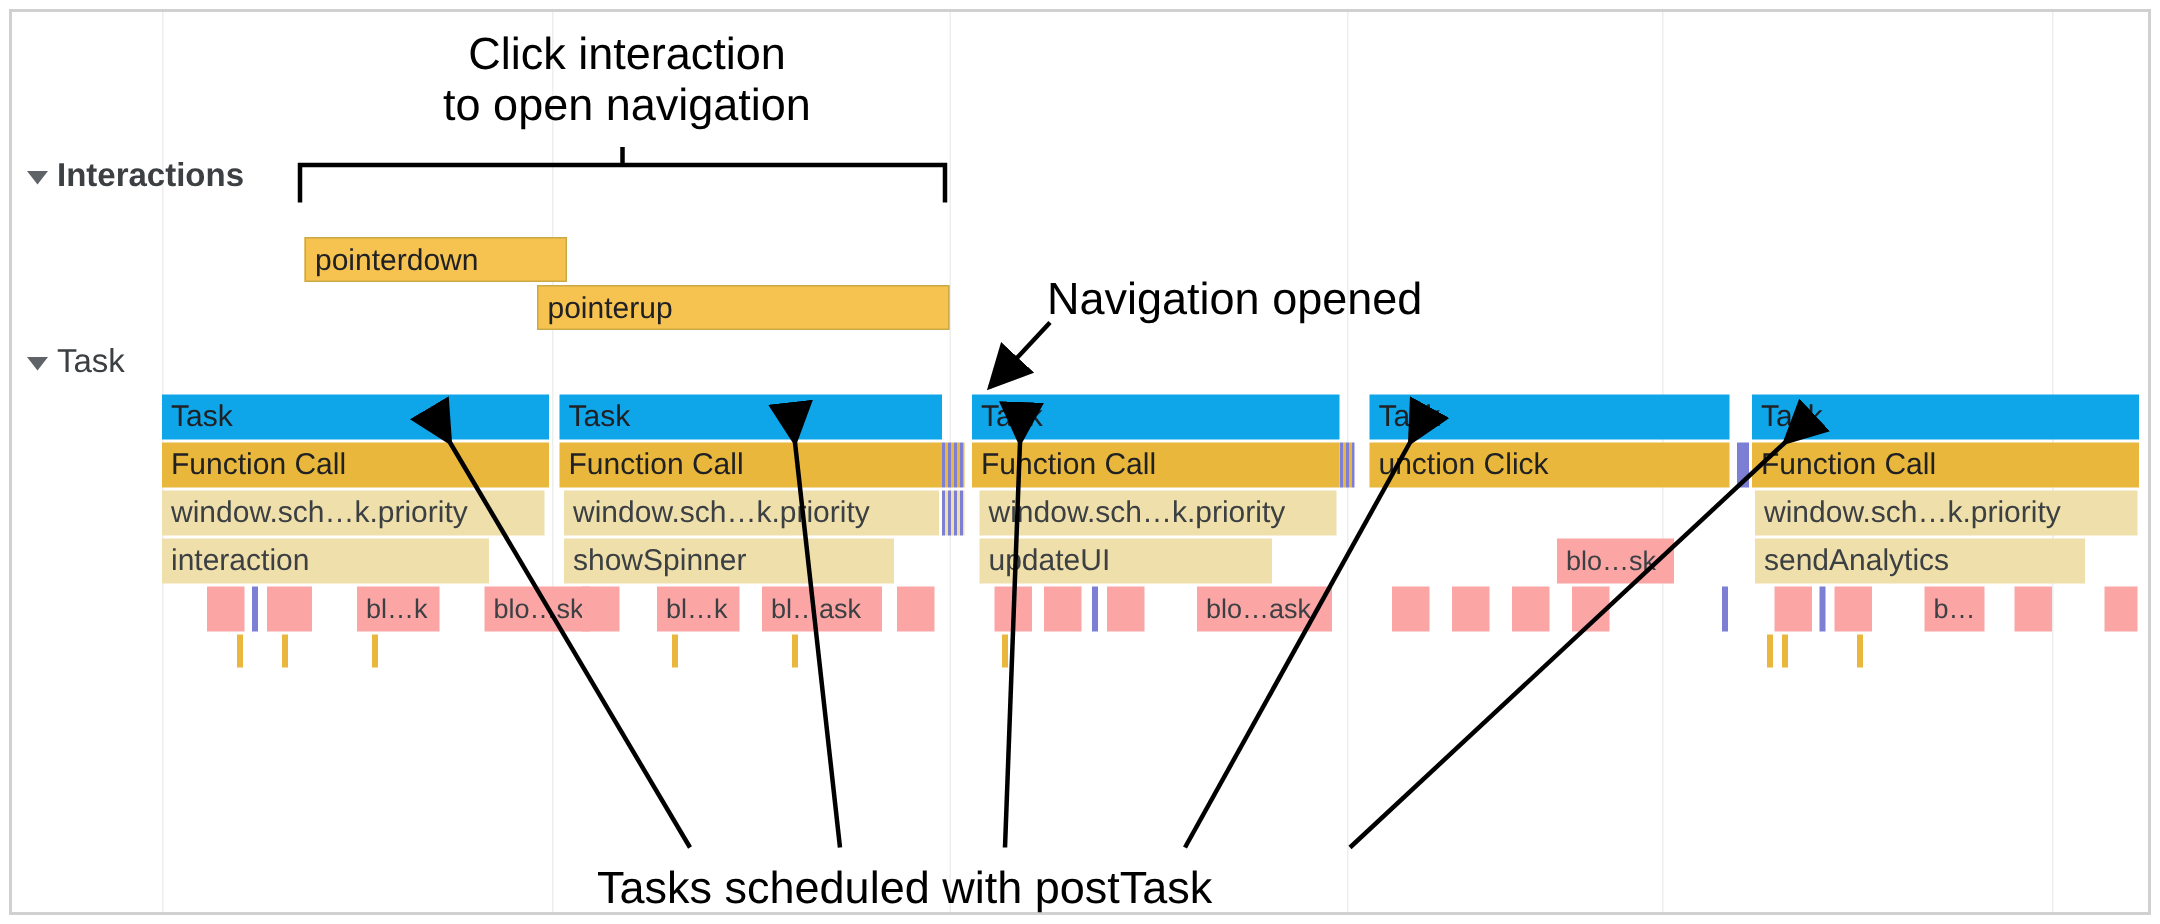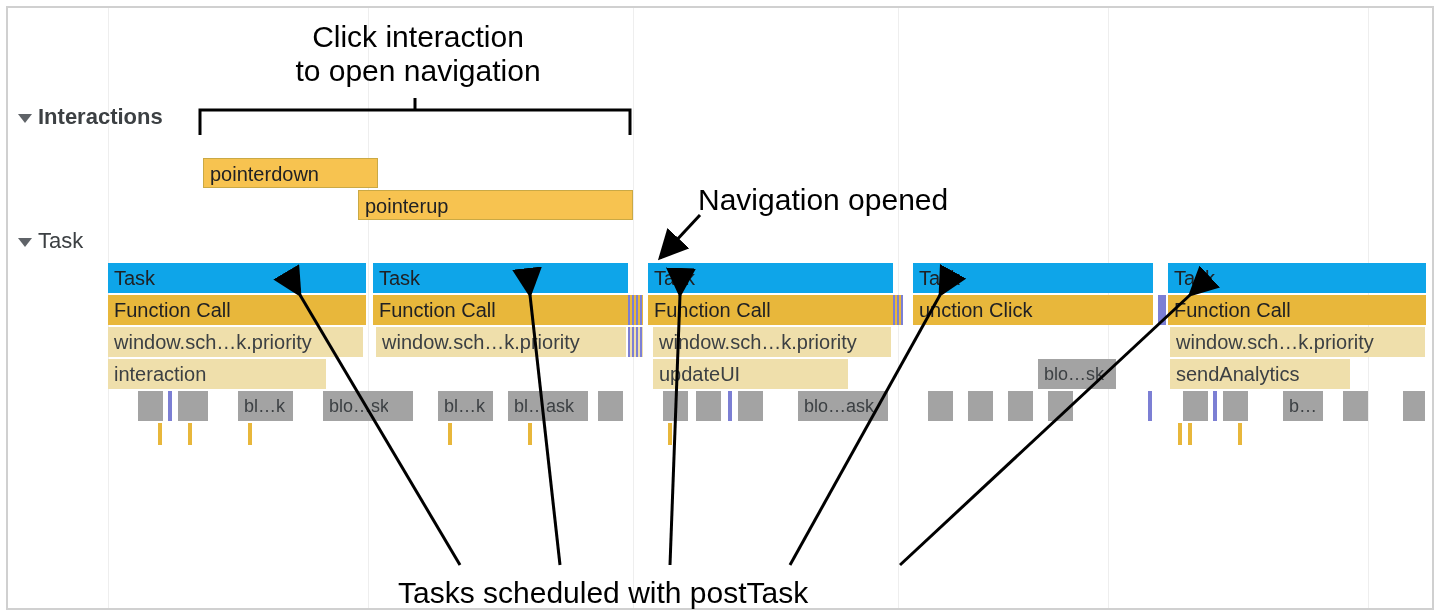--- a/index.html
+++ b/index.html
@@ -48,21 +48,21 @@
     padding: 0 6px;
     overflow: hidden;
     white-space: nowrap;
     text-overflow: clip;
   }
   .inter { background: #f7c350; border: 1px solid #caa945; margin-top: 10px; }
   .task  { background: #0ea5e9; color: #202124; }
   .fcall { background: #e8b73b; color: #202124; }
   .sched { background: #efdfab; color: #3c4043; }
   .user  { background: #efdfab; color: #3c4043; }
-  .blk   { background: #a3a3a3; color: #3c4043; font-size: 18px; }
+  .blk   { background: #fca5a5; color: #3c4043; font-size: 18px; }
   .gc    { background: #7c7fd4; }
   .tick  { background: #e8b73b; }
   .grid {
     position: absolute;
     top: 0;
     bottom: 0;
     width: 0;
     border-left: 1px solid #eee;
   }
   .svg-overlay {
@@ -112,22 +112,23 @@
   <div class="bar fcall" style="left:640px; top:287px; width:245px;">Function Call</div>
   <div class="bar fcall" style="left:905px; top:287px; width:240px;">unction Click</div>
   <div class="bar fcall" style="left:1160px; top:287px; width:258px;">Function Call</div>
 
   <div class="bar sched" style="left:100px; top:319px; width:255px;">window.sch…k.priority</div>
   <div class="bar sched" style="left:368px; top:319px; width:250px;">window.sch…k.priority</div>
   <div class="bar sched" style="left:645px; top:319px; width:238px;">window.sch…k.priority</div>
   <div class="bar sched" style="left:1162px; top:319px; width:255px;">window.sch…k.priority</div>
 
   <div class="bar user" style="left:100px; top:351px; width:218px;">interaction</div>
+  <div class="bar user" style="left:368px; top:351px; width:220px;">showSpinner</div>
   <div class="bar user" style="left:645px; top:351px; width:195px;">updateUI</div>
-  <div class="bar user" style="left:1162px; top:351px; width:180px;">sendAnalytics</div>
+  <div class="bar user" style="left:1162px; top:351px; width:220px;">sendAnalytics</div>
 
   <div class="bar blk" style="left:130px; top:383px; width:25px;"></div>
   <div class="bar gc" style="left:160px; top:383px; width:4px; padding:0"></div>
   <div class="bar blk" style="left:170px; top:383px; width:30px;"></div>
   <div class="bar blk" style="left:230px; top:383px; width:55px;">bl…k</div>
   <div class="bar blk" style="left:315px; top:383px; width:70px;">blo…sk</div>
 
   <div class="bar blk" style="left:380px; top:383px; width:25px;"></div>
   <div class="bar blk" style="left:430px; top:383px; width:55px;">bl…k</div>
   <div class="bar blk" style="left:500px; top:383px; width:80px;">bl…ask</div>

